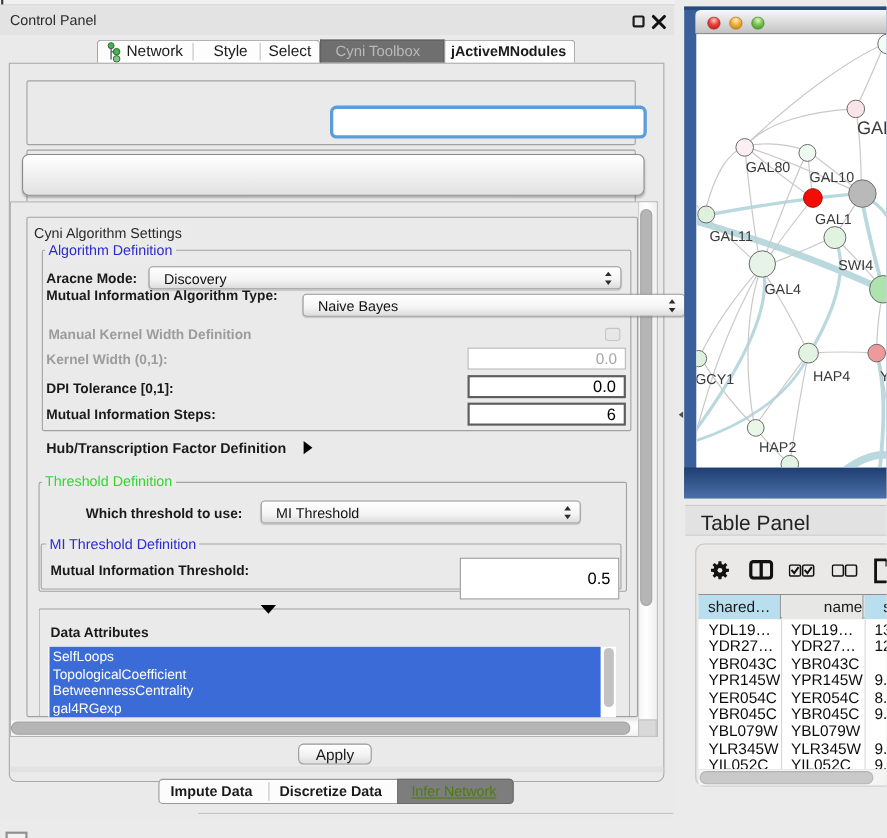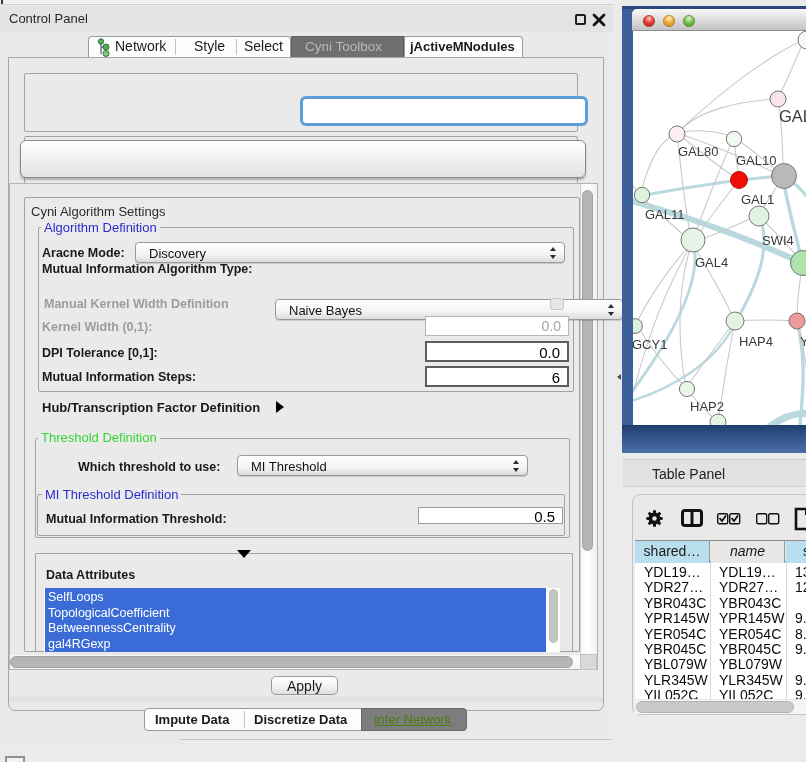--- a/index.html
+++ b/index.html
@@ -78,21 +78,21 @@
   <div class="abs b" style="left:42px; top:246px; font-size:12.5px;">Aracne Mode:</div>
   <div class="combo" style="left:135px; top:242px; width:430px; height:21px;">
     <span class="ctext">Discovery</span>
     <span class="arrows">
         <span class="tri-u"></span>
         <span class="tri-d"></span>
       </span>
   </div>
 
   <div class="abs b" style="left:42px; top:262px; font-size:12.5px;">Mutual Information Algorithm Type:</div>
-  <div class="combo" style="left:275px; top:267px; width:348px; height:21px;margin-top:32px;">
+  <div class="combo" style="left:275px; top:267px; width:348px; height:21px;">
     <span class="ctext">Naive Bayes</span>
     <span class="arrows">
         <span class="tri-u"></span>
         <span class="tri-d"></span>
       </span>
   </div>
 
   <div class="abs b" style="left:44px; top:297px; font-size:12.5px; color:#9c9c9c;">Manual Kernel Width Definition</div>
   <div class="abs" style="left:550px; top:298px; width:14px; height:12px; background:#e7e7e7; border:1px solid #c5c5c5; border-radius:3px;"></div>
 
@@ -124,21 +124,21 @@
     <span class="ctext">MI Threshold</span>
     <span class="arrows">
         <span class="tri-u"></span>
         <span class="tri-d"></span>
       </span>
   </div>
 
   <div class="abs" style="left:37px; top:494px; width:528px; height:42px; border:1px solid #a2a2a2; border-radius:2px;"></div>
   <div class="gtitle" style="left:42px; top:488px; font-size:13px; color:#2b2bd0;">MI Threshold Definition</div>
   <div class="abs b" style="left:46px; top:512px; font-size:12.5px;">Mutual Information Threshold:</div>
-  <div class="field" style="left:418px; top:507px; width:145px; height:17px; border:1px solid #9a9a9a;">
+  <div class="field" style="left:418px; top:507px; width:145px; height:38px; border:1px solid #9a9a9a;">
       <span class="fval" style="color:#000; font-size:15px;">0.5</span>
     </div>
 
   <div class="abs" style="left:35px; top:553px; width:538px; height:99px; border:1px solid #a2a2a2; border-radius:2px; border-bottom:none;"></div>
   <svg class="abs" style="left:236px; top:549px;" width="16" height="10" viewBox="0 0 16 10">
       <path d="M1 1 L15 1 L8 9 Z" fill="#000"></path>
     </svg>
 
   <div class="abs b" style="left:46px; top:568px; font-size:12.5px;">Data Attributes</div>
 
@@ -262,21 +262,21 @@
         <text x="-1" y="318">GCY1</text>
         <text x="106" y="315">HAP4</text>
         <text x="167" y="315">Y</text>
         <text x="57" y="380">HAP2</text>
       </g>
     </svg>
   </div>
 </div>
 
 <div class="abs" style="left:623px; top:459px; width:183px; height:28px; background:#e2e2e2; border-top:1px solid #cacaca; border-bottom:1px solid #cfcfcf;"></div>
-<div class="abs" style="left:637px; top:466px; font-size:14px; color:#222;margin-left:15px;">Table Panel</div>
+<div class="abs" style="left:637px; top:466px; font-size:19px; color:#222;">Table Panel</div>
 
 <div class="abs" style="left:632px; top:494px; width:180px; height:221px; background:#ebe9e7; border:1px solid #c4c4c4; border-radius:8px 0 0 8px;">
 
   <svg class="abs" style="left:13px; top:15px;" width="17" height="17" viewBox="0 0 17 17">
     <path d="M16.69 7.14 L16.69 9.86 L14.29 10.06 L13.70 11.49 L15.25 13.33 L13.33 15.25 L11.49 13.70 L10.06 14.29 L9.86 16.69 L7.14 16.69 L6.94 14.29 L5.51 13.70 L3.67 15.25 L1.75 13.33 L3.30 11.49 L2.71 10.06 L0.31 9.86 L0.31 7.14 L2.71 6.94 L3.30 5.51 L1.75 3.67 L3.67 1.75 L5.51 3.30 L6.94 2.71 L7.14 0.31 L9.86 0.31 L10.06 2.71 L11.49 3.30 L13.33 1.75 L15.25 3.67 L13.70 5.51 L14.29 6.94 Z" fill="#111"></path>
     <circle cx="8.5" cy="8.5" r="2.2" fill="#ebe9e7"></circle>
   </svg>
   <svg class="abs" style="left:48px; top:14px;" width="22" height="18" viewBox="0 0 22 18">
     <rect x="1.5" y="1.5" width="19" height="15" rx="2.5" fill="none" stroke="#111" stroke-width="3"></rect>
     <line x1="11" y1="1" x2="11" y2="17" stroke="#111" stroke-width="3"></line>
@@ -291,21 +291,21 @@
     <rect x="0.7" y="0.7" width="10" height="10" rx="1.5" fill="none" stroke="#111" stroke-width="1.4"></rect>
     <rect x="12.7" y="0.7" width="10" height="10" rx="1.5" fill="none" stroke="#111" stroke-width="1.4"></rect>
   </svg>
   <svg class="abs" style="left:161px; top:12px;" width="20" height="24" viewBox="0 0 20 24">
     <path d="M2 2 L12 2 L17 7 L17 22 L2 22 Z" fill="none" stroke="#111" stroke-width="2.6"></path>
     <path d="M12 2 L12 7 L17 7" fill="none" stroke="#111" stroke-width="2"></path>
   </svg>
 
   <div class="abs" style="left:2px; top:45px; width:178px; height:22px; border-top:1px solid #8d8d8d; border-bottom:1px solid #9a9a9a;">
     <div class="abs" style="left:0; top:0; width:75px; height:22px; background:#b9dfee; border-right:1px solid #9a9a9a; text-align:center; line-height:21px; font-size:14px;">shared…</div>
-    <div class="abs" style="left:76px; top:0; width:74px; height:22px; background:#e7e7e5; border-right:1px solid #9a9a9a; text-align:center; line-height:21px; font-size:14px;font-style:italic;">name</div>
+    <div class="abs" style="left:76px; top:0; width:74px; height:22px; background:#e7e7e5; border-right:1px solid #9a9a9a; text-align:right; line-height:21px; font-size:14px;">name</div>
     <div class="abs" style="left:151px; top:0; width:27px; height:22px; background:#b9dfee; overflow:visible;">
         <span class="abs" style="left:17px; top:0; line-height:21px; font-size:14px;">shared…</span>
       </div>
   </div>
   <div class="abs" style="left:2px; top:68px; width:178px; height:136px; background:#fff; overflow:hidden;">
     <div class="abs" style="left:75px; top:0; width:1px; height:138px; background:#d7d7d7;"></div>
     <div class="abs" style="left:151px; top:0; width:1px; height:138px; background:#d7d7d7;"></div>
     <div class="abs" style="left:9px; top:2px; font-size:14px; line-height:15.4px; color:#0c0c0c;">YDL19…<br>YDR27…<br>YBR043C<br>YPR145W<br>YER054C<br>YBR045C<br>YBL079W<br>YLR345W<br>YIL052C</div>
     <div class="abs" style="left:84px; top:2px; font-size:14px; line-height:15.4px; color:#0c0c0c;">YDL19…<br>YDR27…<br>YBR043C<br>YPR145W<br>YER054C<br>YBR045C<br>YBL079W<br>YLR345W<br>YIL052C</div>
     <div class="abs" style="left:160px; top:2px; font-size:14px; line-height:15.4px; color:#0c0c0c;">13<br>12<br><br>9.<br>8.<br>9.<br><br>9.<br>9.</div>

